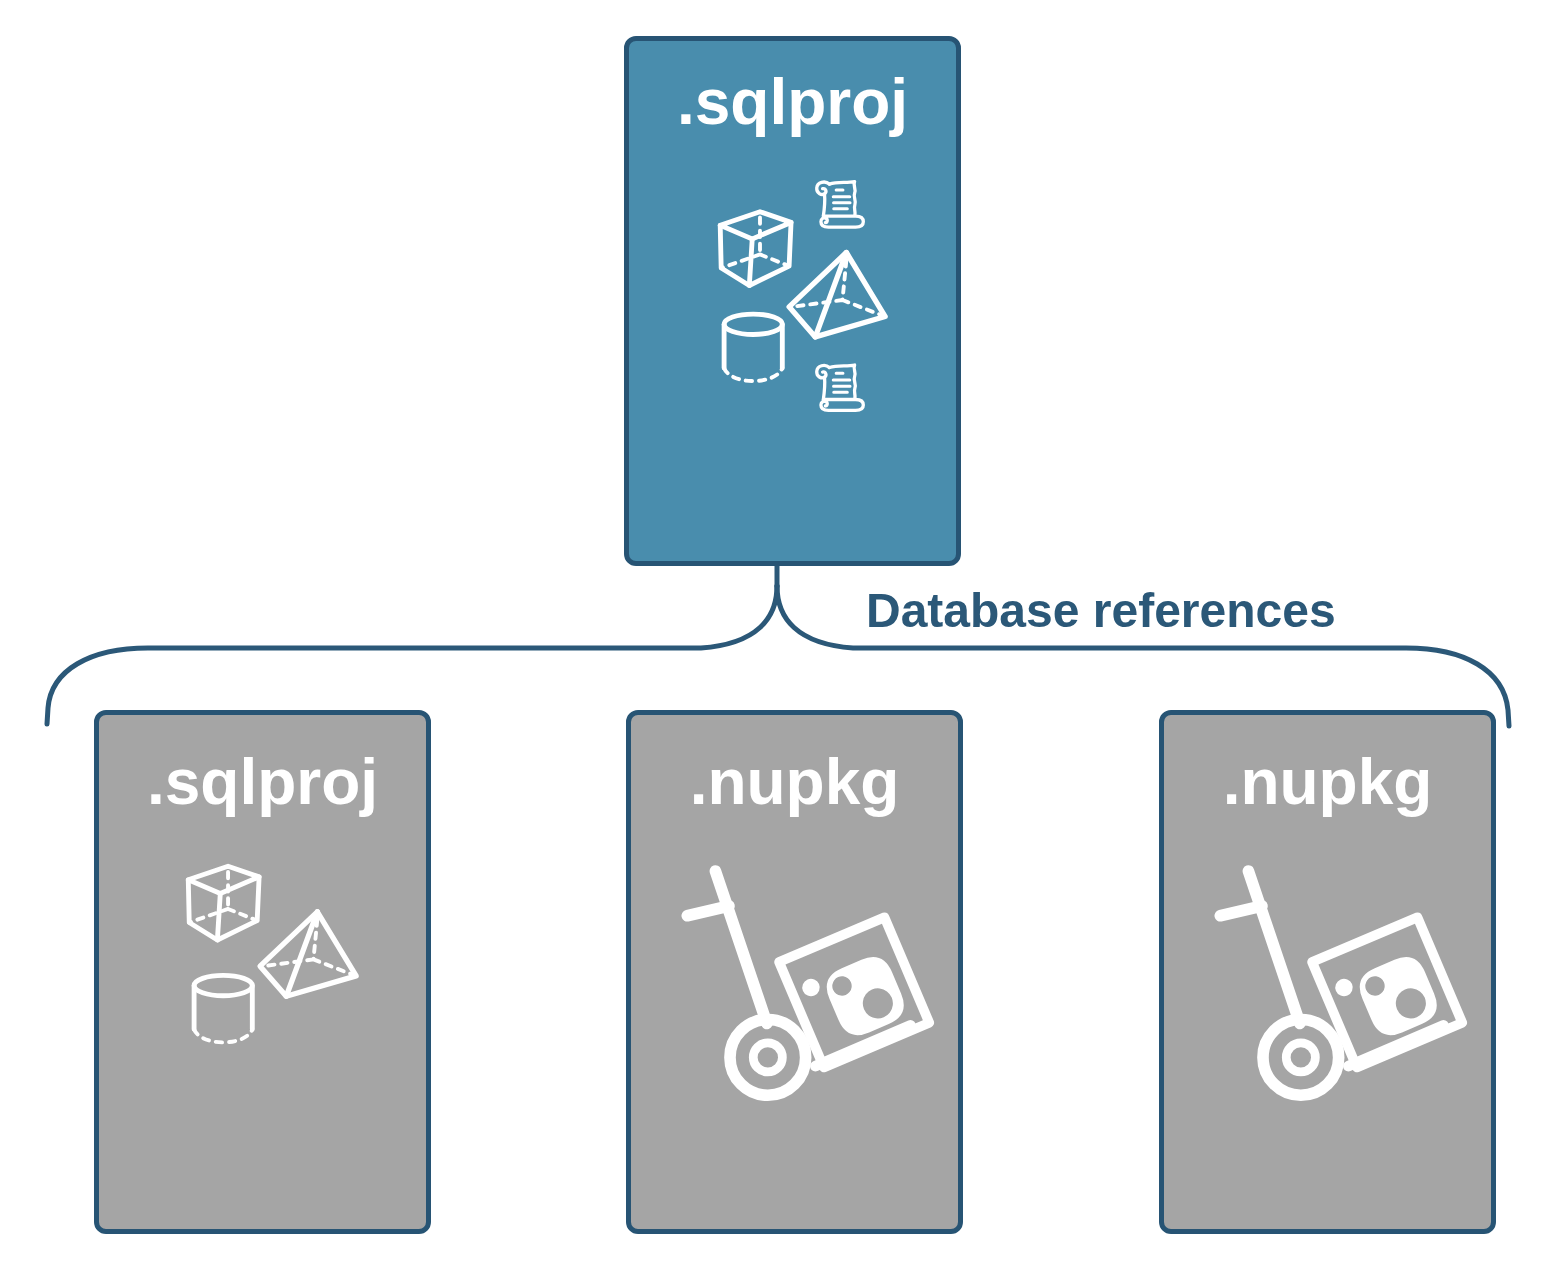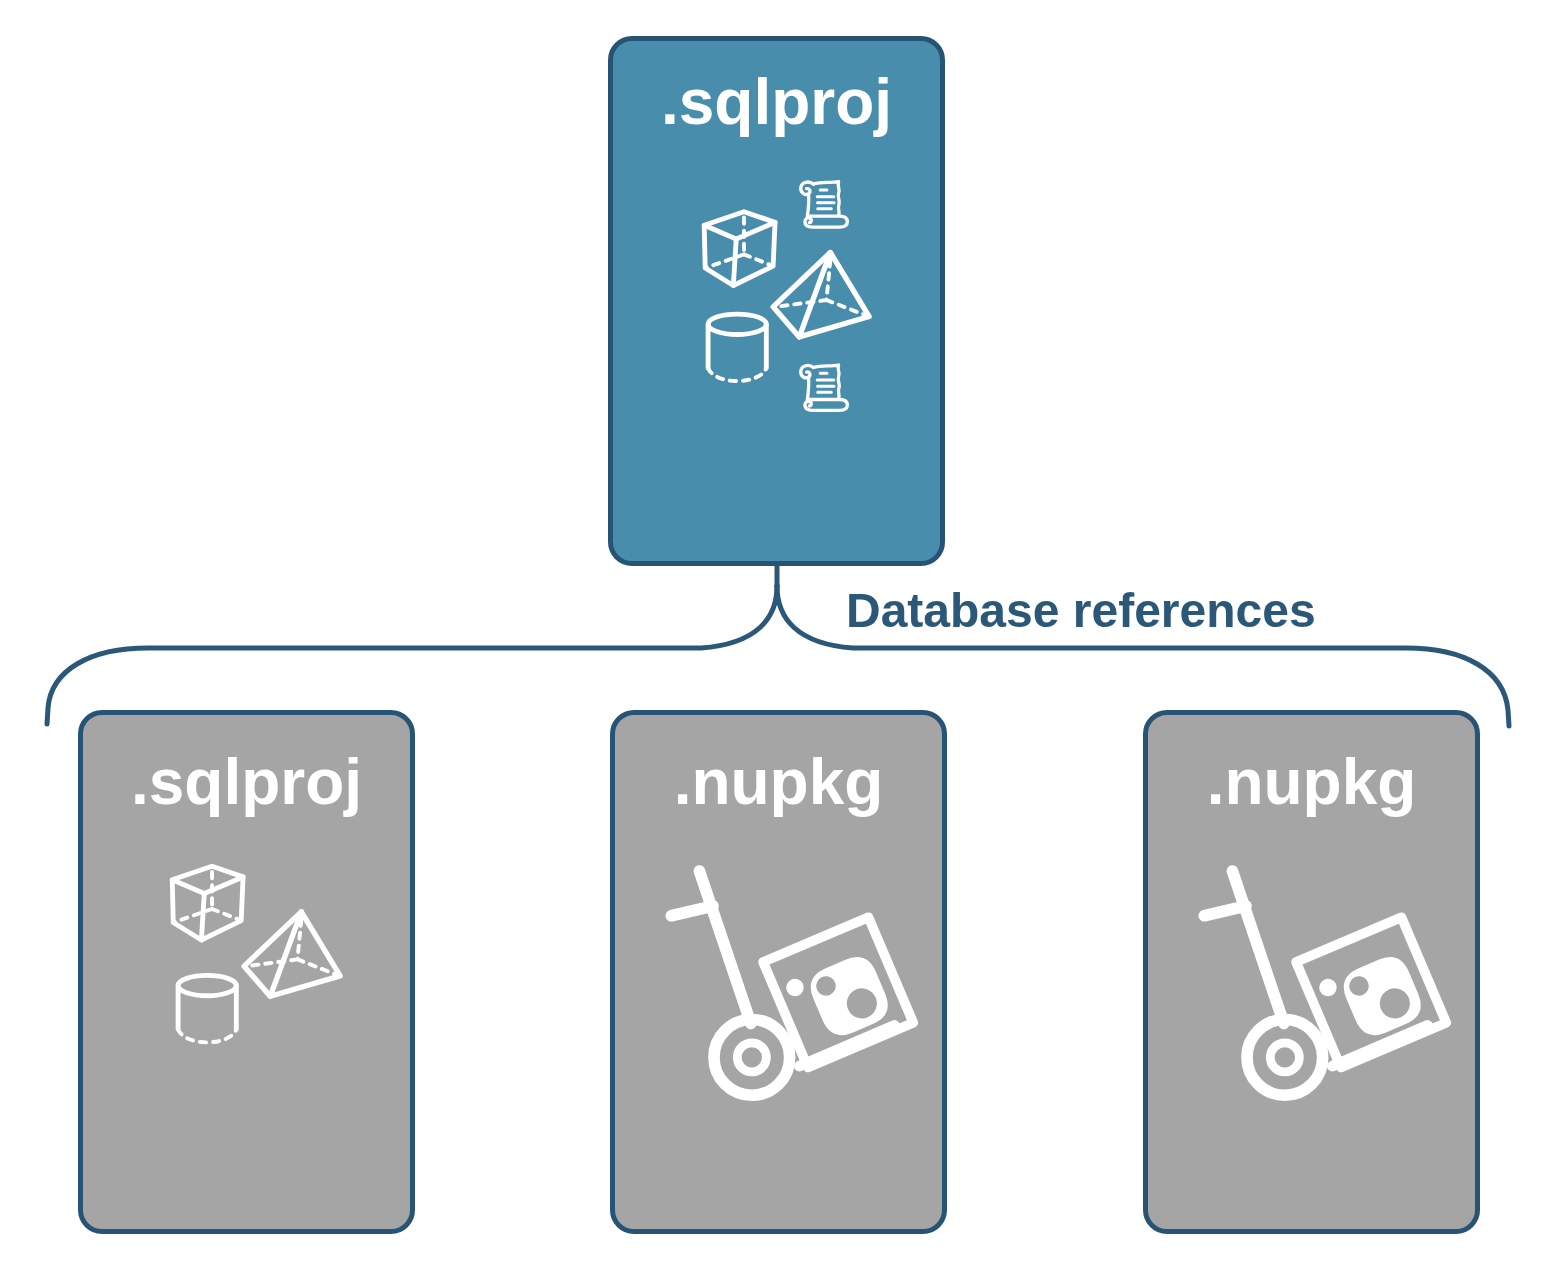--- a/index.html
+++ b/index.html
@@ -6,24 +6,24 @@
     --background:#ffffff; --root-fill:#498dad; --child-fill:#a5a5a5;
     --node-border:#275474; --accent:#2b5878; --icon:#ffffff; --label-text:#ffffff;
   }
   * { margin:0; padding:0; box-sizing:border-box; }
   body { background:var(--background); font-family:"Liberation Sans", sans-serif; }
   .canvas { position:relative; width:1566px; height:1274px; background:var(--background); overflow:hidden; }
 
   .connector { position:absolute; left:0; top:0; width:1566px; height:1274px; pointer-events:none; }
   .connector path { fill:none; stroke:var(--accent); stroke-width:5; stroke-linecap:round; }
 
-  .edge-label { position:absolute; left:846px; top:586px; font-size:48px; font-weight:bold;
+  .edge-label { position:absolute; left:866px; top:586px; font-size:48px; font-weight:bold;
                 color:var(--accent); white-space:nowrap; line-height:1.05; }
 
-  .node { position:absolute; border:5px solid var(--node-border); border-radius:24px; }
+  .node { position:absolute; border:5px solid var(--node-border); border-radius:12px;margin-left:16px; }
   .root-node  { left:608px; top:36px;  width:337px; height:530px; background:var(--root-fill); }
   .child-node { top:710px; width:337px; height:524px; background:var(--child-fill); }
   .child-0 { left:78px; }  .child-1 { left:610px; }  .child-2 { left:1143px; }
 
   .node-label { text-align:center; margin-top:24px; font-size:64px; font-weight:bold;
                 color:var(--label-text); letter-spacing:0; }
   .child-node .node-label { margin-top:30px; }
 
   .node-art { position:absolute; left:0; top:0; width:100%; height:100%; color:var(--icon); pointer-events:none; }
   .defs-store { position:absolute; width:0; height:0; overflow:hidden; }

